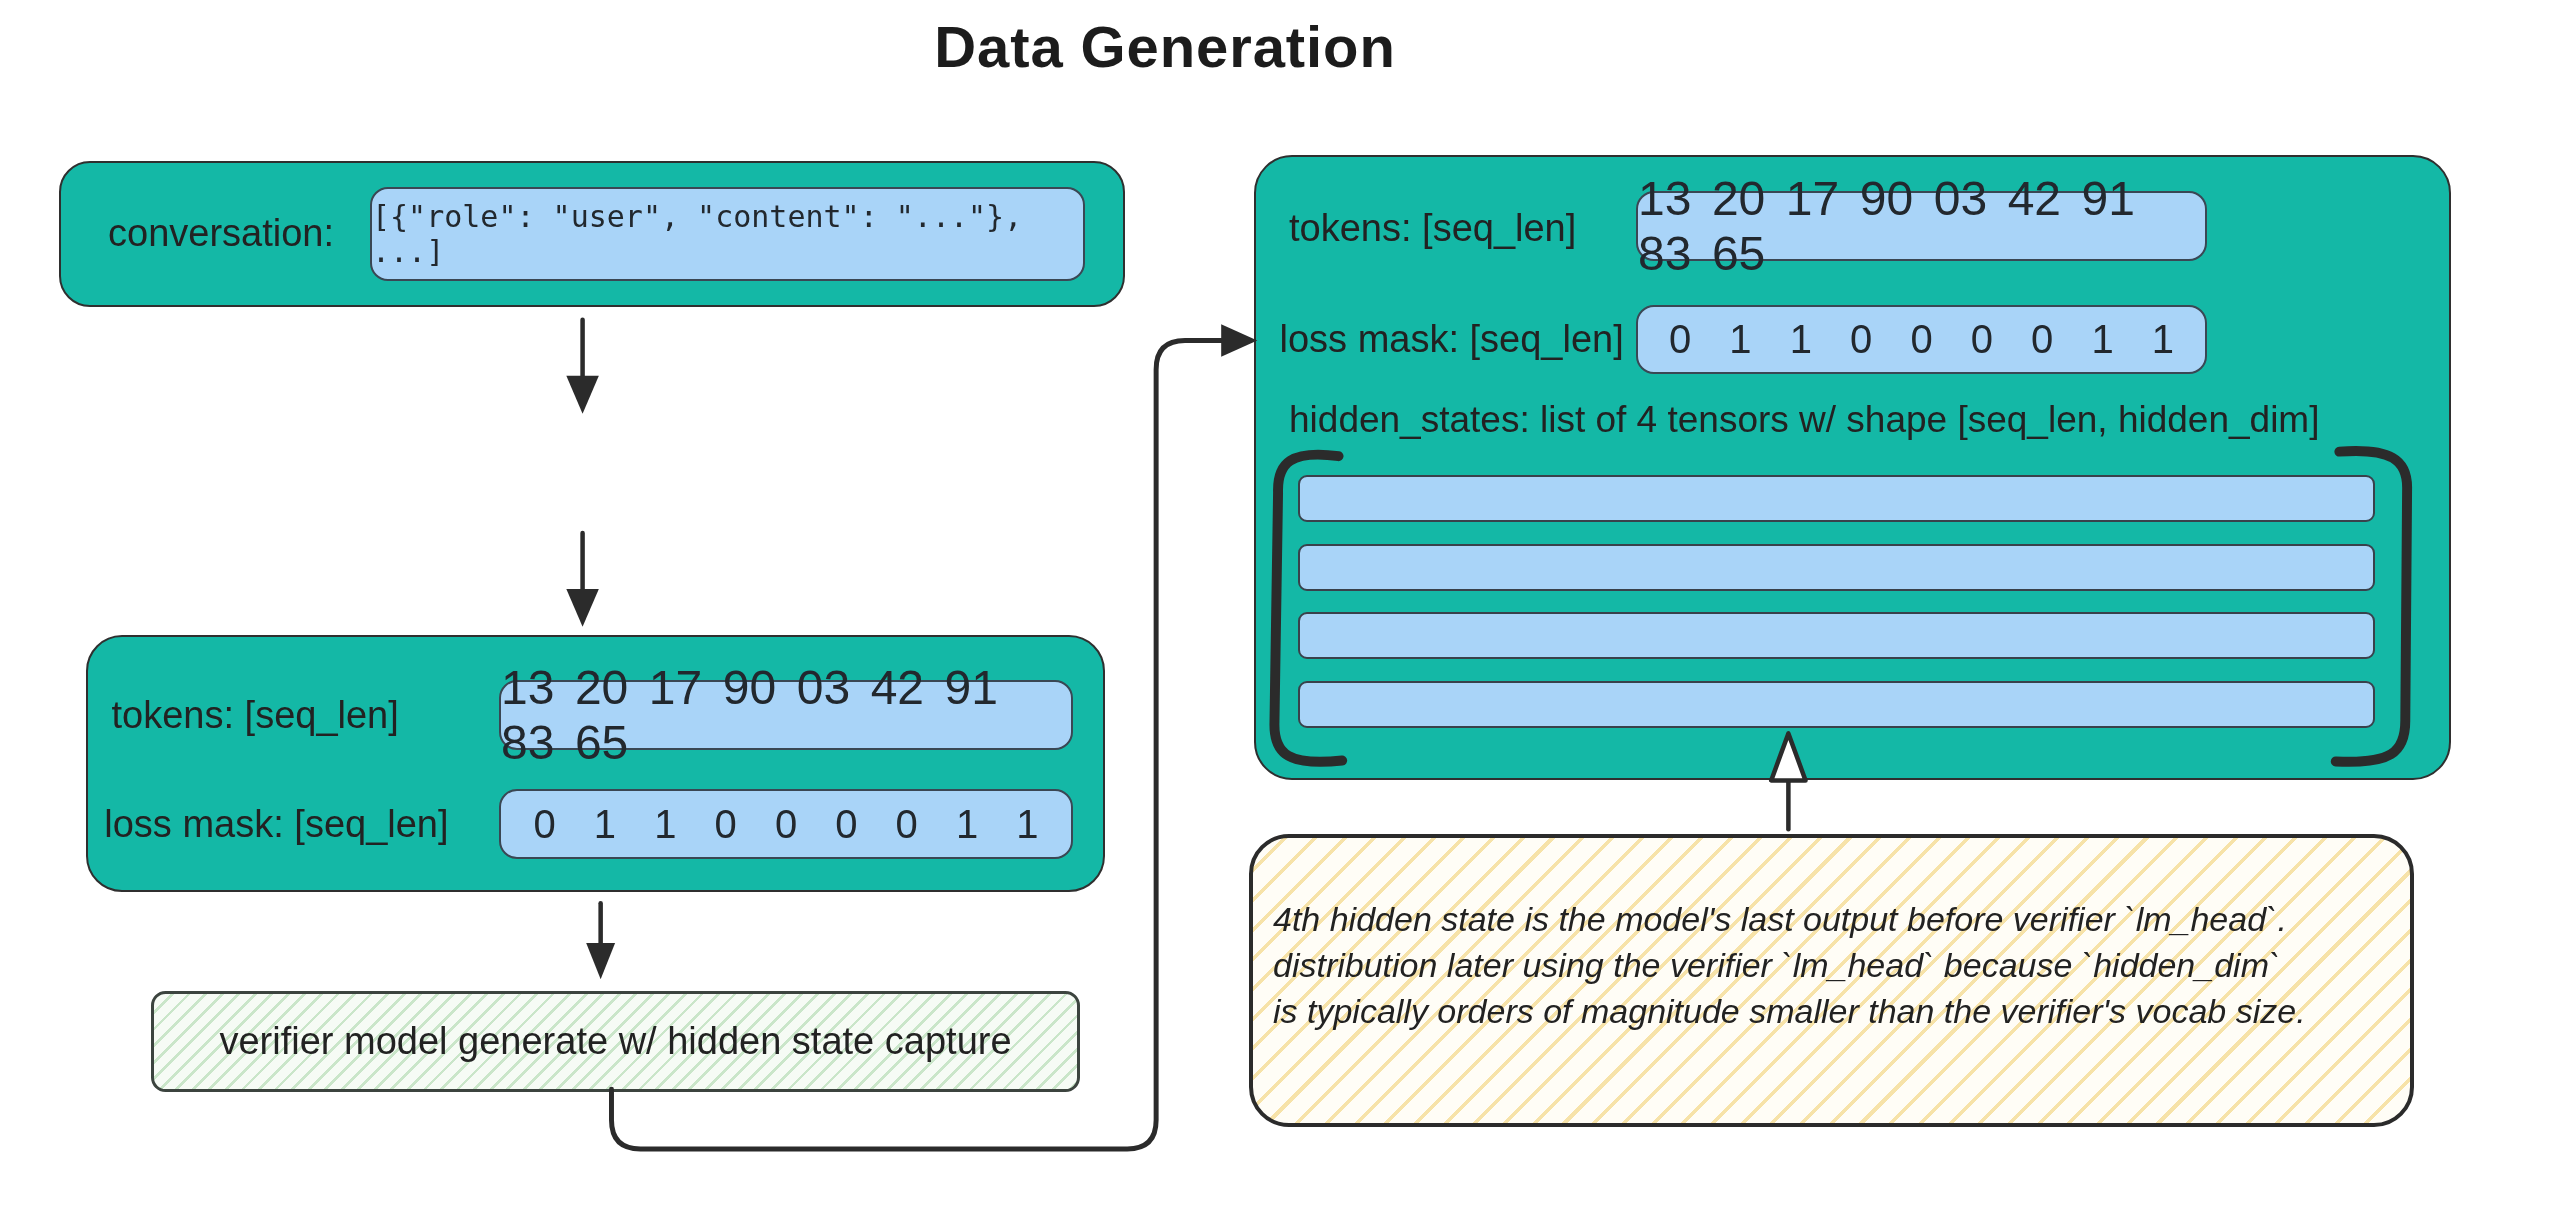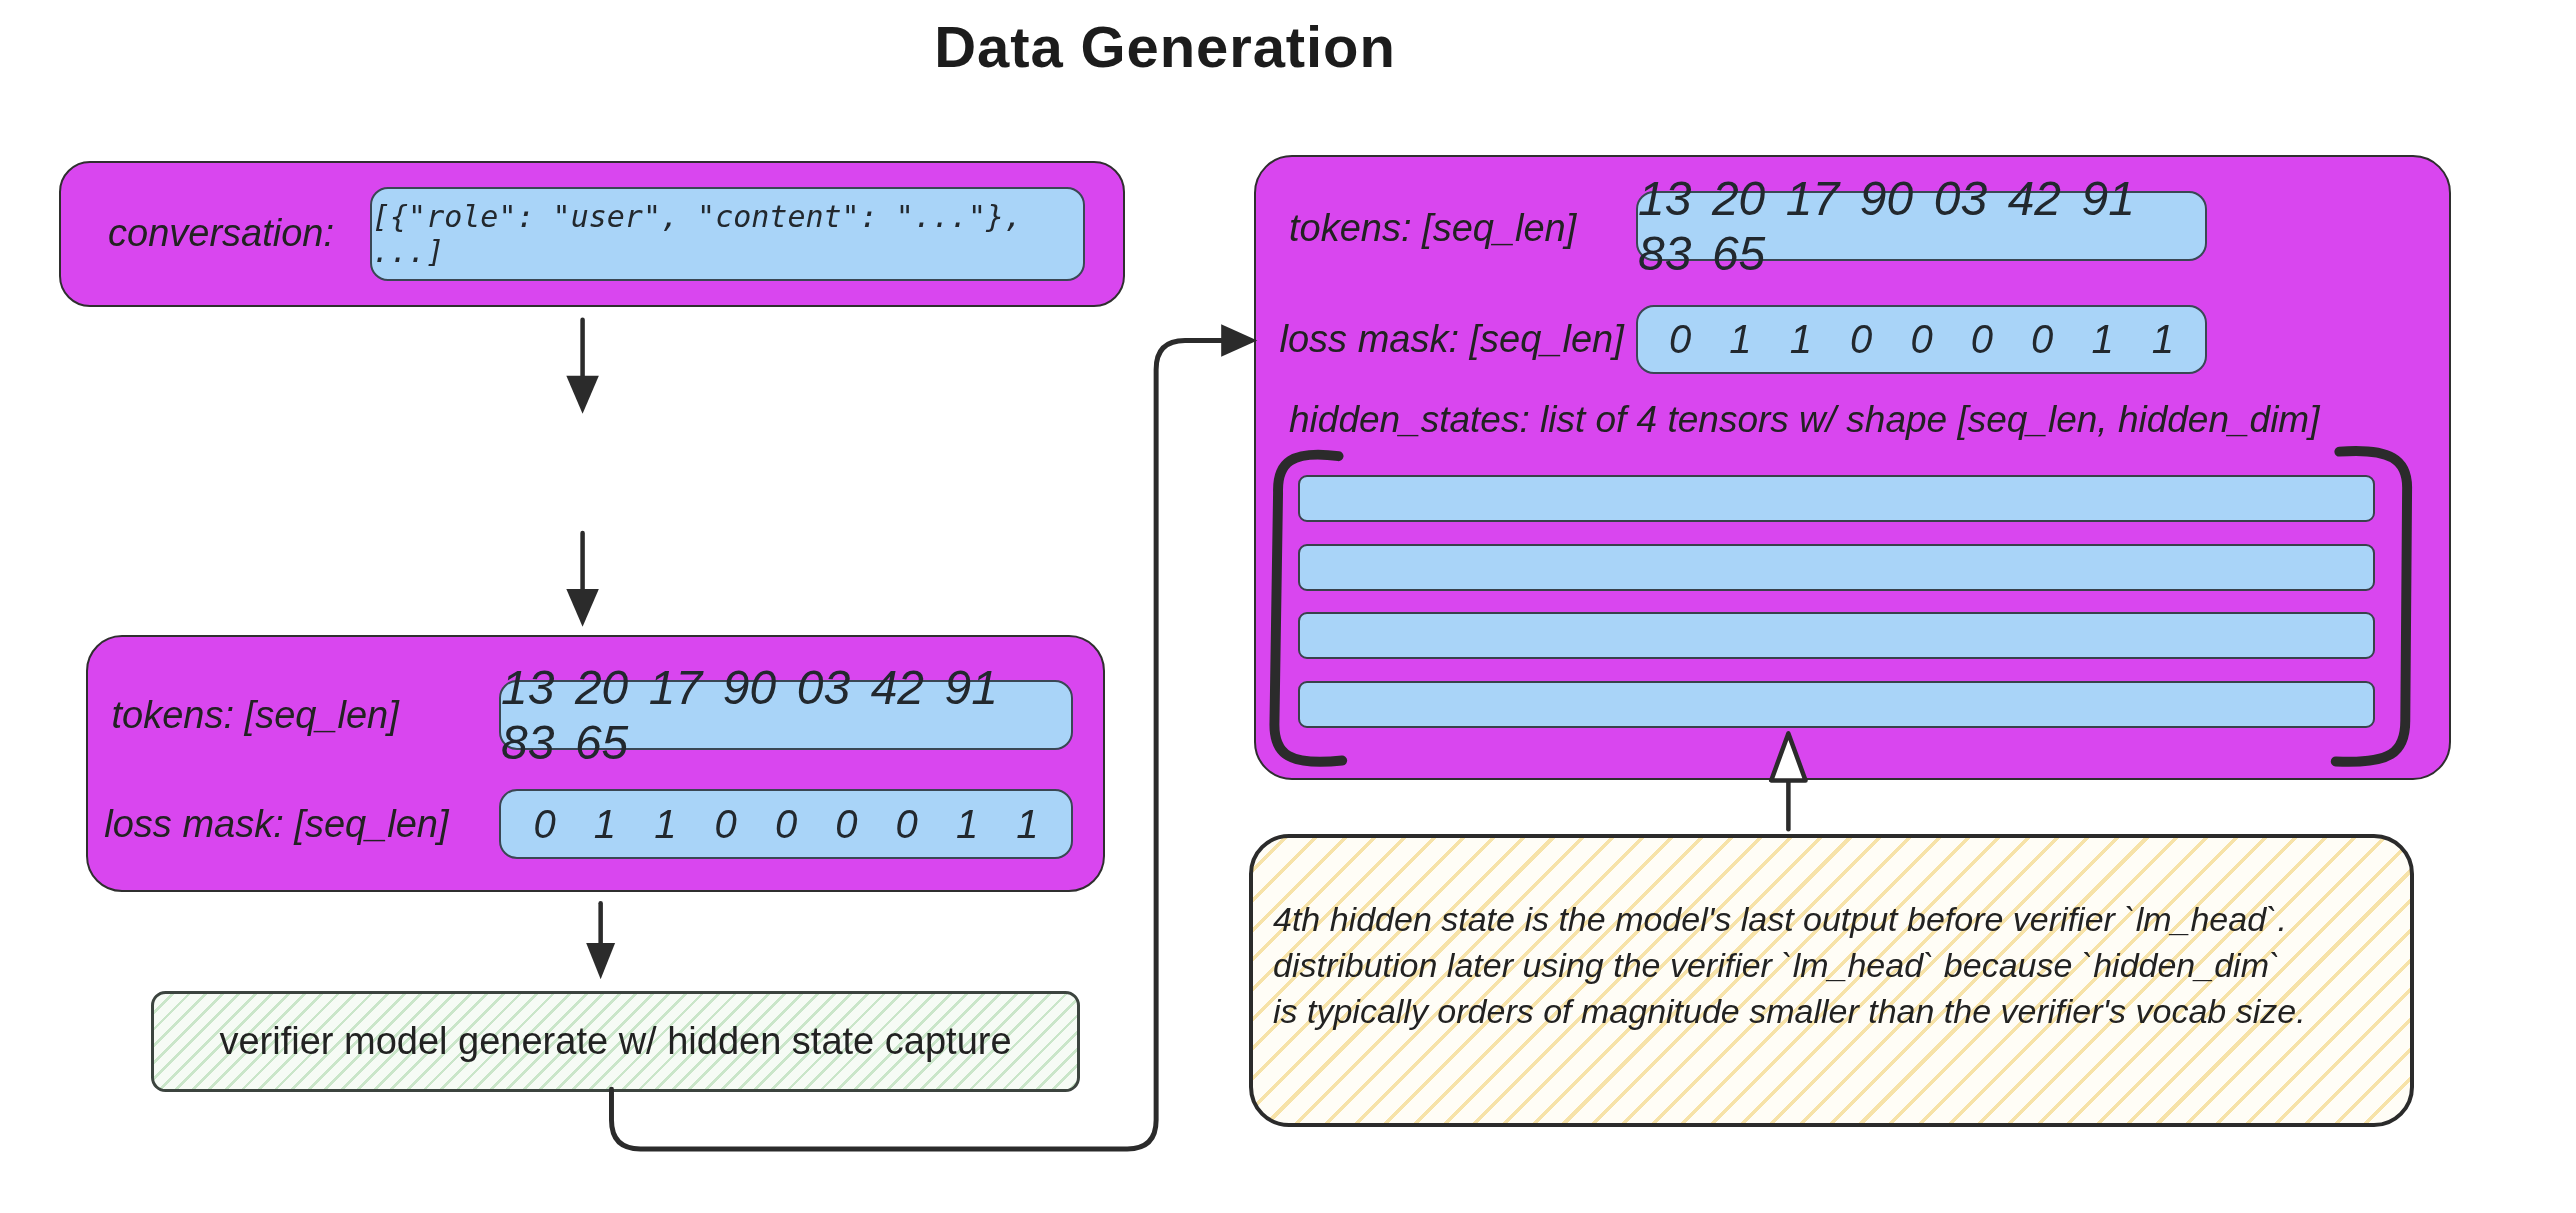--- a/index.html
+++ b/index.html
@@ -8,25 +8,24 @@
 
   .abs{position:absolute;}
 
   .page-title{
     left:0; top:12.6px; width:2330px; text-align:center;
     font-size:58px; font-weight:700; letter-spacing:0.9px; color:#1c1c1c;
   }
 
   
   .container{
-    background:#d946ef;
+    background:#14b8a6;
     border:2.7px solid #2f2f2f;
     border-radius:34px;
     box-sizing:border-box;
-    font-style:italic;
   }
 
   .step-box{
     border:3.2px solid #3c443f;
     border-radius:14.5px;
     box-sizing:border-box;
     display:flex;align-items:center;justify-content:center;
     font-size:38px; color:#222;
     background:
       repeating-linear-gradient(135deg, rgba(130,195,130,.38) 0 2.7px, transparent 2.7px 11.7px),

